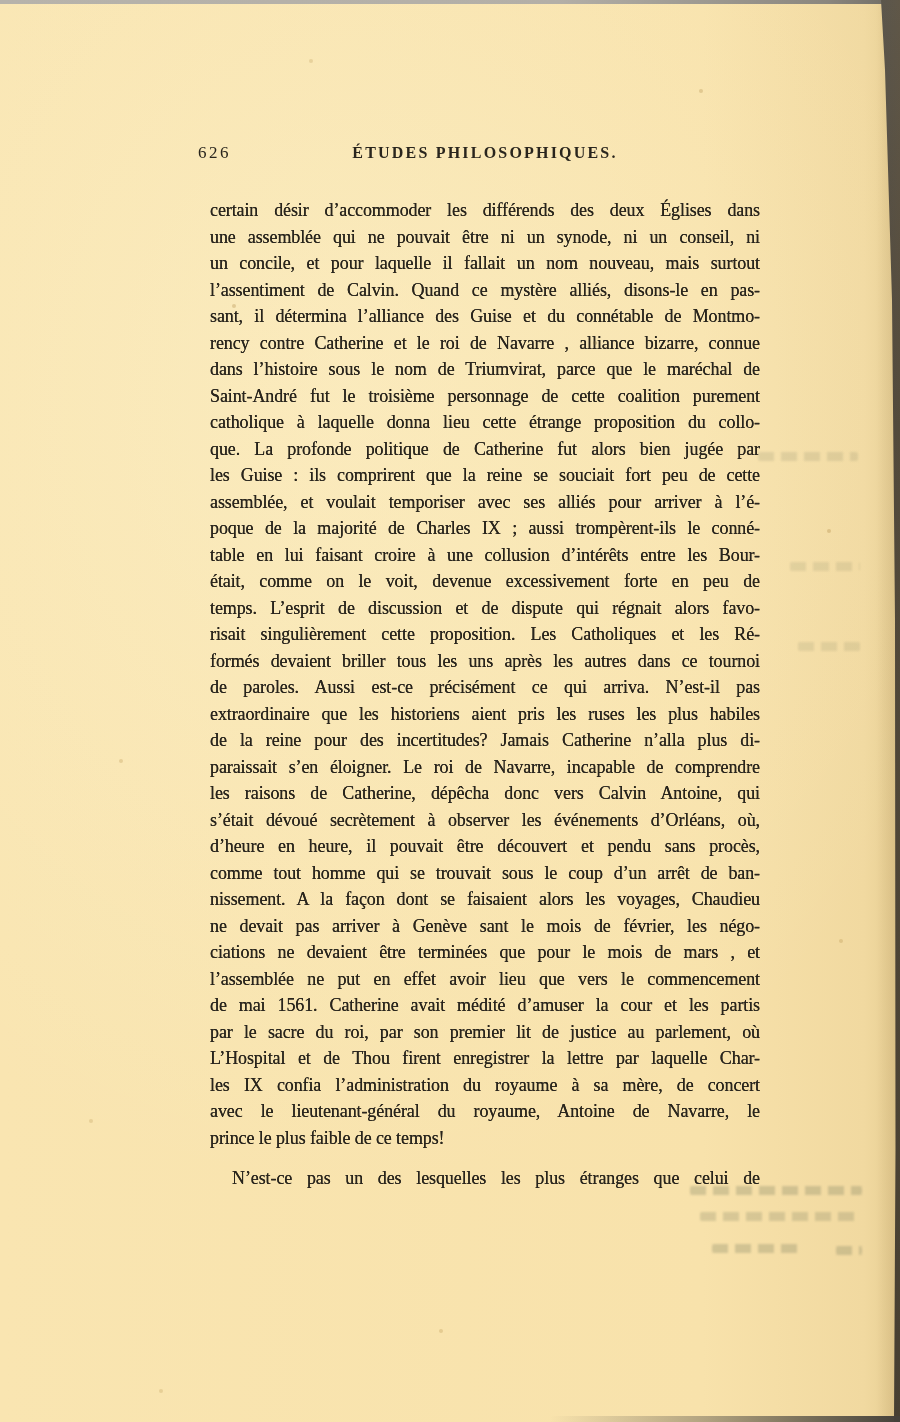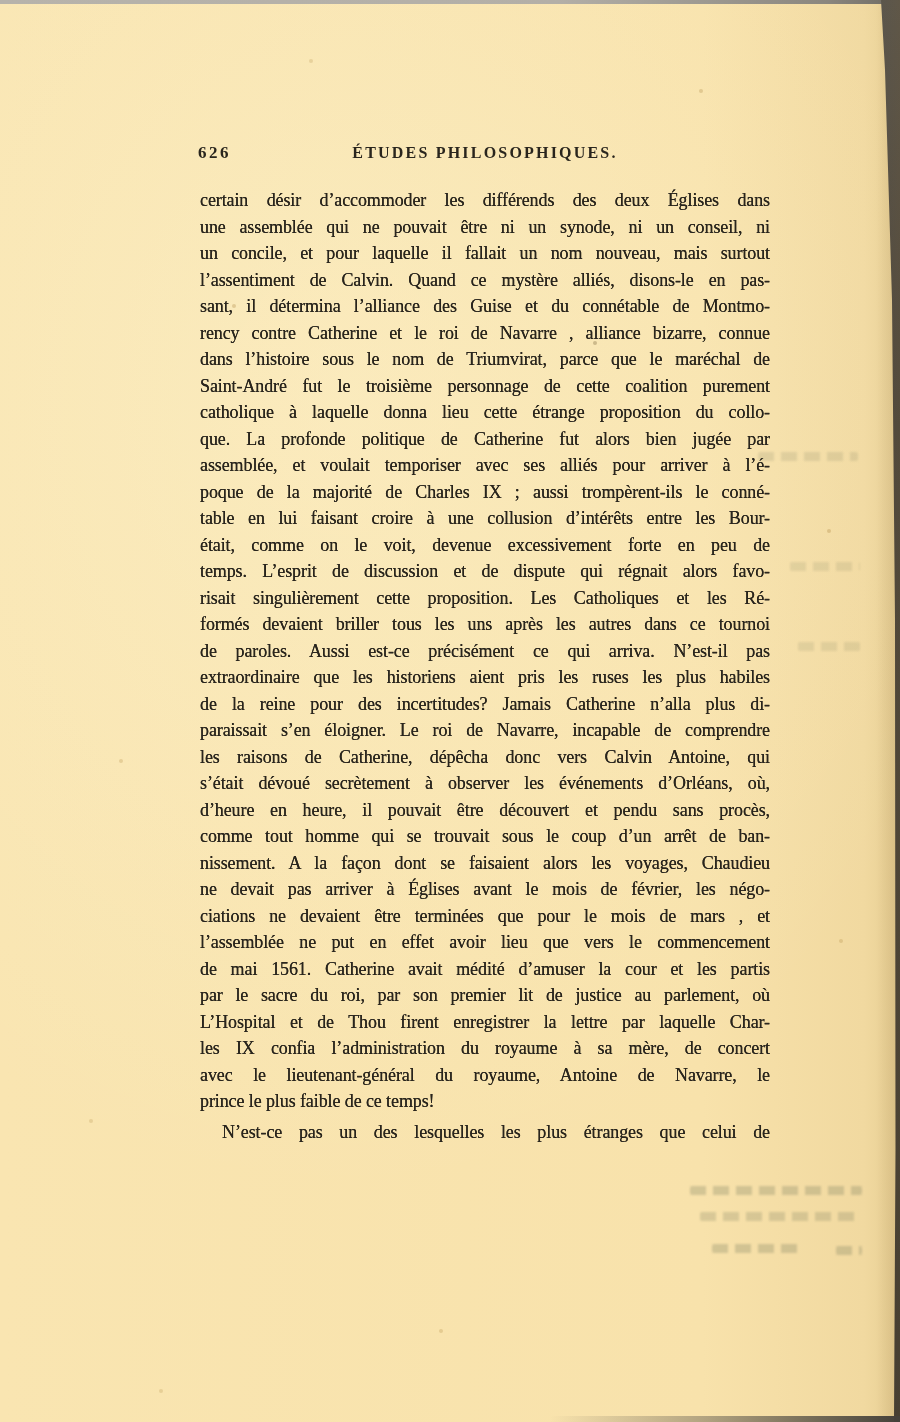--- a/index.html
+++ b/index.html
@@ -36,33 +36,33 @@
   .edge-bottom{
     position:absolute;bottom:0;right:0;height:6px;width:350px;
     background:linear-gradient(to left,#45413a 0%,#55504870 55%,rgba(69,65,58,0) 100%);
   }
   
   .page-header{
     position:absolute;top:143px;left:196px;width:578px;height:24px;
   }
   .page-number{
     position:absolute;left:2px;top:0;
-    font-size:17px;font-weight:bold;letter-spacing:2.5px;
+    font-size:17px;font-weight:normal;letter-spacing:2.5px;
   }
   .running-title{
     position:absolute;left:50%;top:1px;transform:translateX(-50%);
     font-size:16px;font-weight:bold;letter-spacing:2.2px;white-space:nowrap;text-align:right;
   }
   
   .body-text{
     position:absolute;top:183px;left:196px;width:578px;
     font-size:18px;line-height:26.5px;letter-spacing:-0.1px;
     text-shadow:0 0 0.45px currentColor;
   }
-  .paragraph{margin:4px;}
+  .paragraph{margin:14px;}
   .line{
     text-align:justify;
     text-align-last:justify;
     height:26.5px;
   }
   .line.lastline{text-align-last:left;}
   .line.indent{text-indent:22px;}
   
   .ghost{
     position:absolute;height:9px;border-radius:2px;
@@ -123,37 +123,38 @@
         <div class="line">certain désir d’accommoder les différends des deux Églises dans</div>
         <div class="line">une assemblée qui ne pouvait être ni un synode, ni un conseil, ni</div>
         <div class="line">un concile, et pour laquelle il fallait un nom nouveau, mais surtout</div>
         <div class="line">l’assentiment de Calvin. Quand ce mystère alliés, disons-le en pas-</div>
         <div class="line">sant, il détermina l’alliance des Guise et du connétable de Montmo-</div>
         <div class="line">rency contre Catherine et le roi de Navarre , alliance bizarre, connue</div>
         <div class="line">dans l’histoire sous le nom de Triumvirat, parce que le maréchal de</div>
         <div class="line">Saint-André fut le troisième personnage de cette coalition purement</div>
         <div class="line">catholique à laquelle donna lieu cette étrange proposition du collo-</div>
         <div class="line">que. La profonde politique de Catherine fut alors bien jugée par</div>
+        <div class="line">les Guise : ils comprirent que la reine se souciait fort peu de cette</div>
         <div class="line">assemblée, et voulait temporiser avec ses alliés pour arriver à l’é-</div>
         <div class="line">poque de la majorité de Charles IX ; aussi trompèrent-ils le conné-</div>
         <div class="line">table en lui faisant croire à une collusion d’intérêts entre les Bour-</div>
         <div class="line">était, comme on le voit, devenue excessivement forte en peu de</div>
         <div class="line">temps. L’esprit de discussion et de dispute qui régnait alors favo-</div>
         <div class="line">risait singulièrement cette proposition. Les Catholiques et les Ré-</div>
         <div class="line">formés devaient briller tous les uns après les autres dans ce tournoi</div>
         <div class="line">de paroles. Aussi est-ce précisément ce qui arriva. N’est-il pas</div>
         <div class="line">extraordinaire que les historiens aient pris les ruses les plus habiles</div>
         <div class="line">de la reine pour des incertitudes? Jamais Catherine n’alla plus di-</div>
         <div class="line">paraissait s’en éloigner. Le roi de Navarre, incapable de comprendre</div>
         <div class="line">les raisons de Catherine, dépêcha donc vers Calvin Antoine, qui</div>
         <div class="line">s’était dévoué secrètement à observer les événements d’Orléans, où,</div>
         <div class="line">d’heure en heure, il pouvait être découvert et pendu sans procès,</div>
         <div class="line">comme tout homme qui se trouvait sous le coup d’un arrêt de ban-</div>
         <div class="line">nissement. A la façon dont se faisaient alors les voyages, Chaudieu</div>
-        <div class="line">ne devait pas arriver à Églises avant le mois de février, les négo-</div>
+        <div class="line">ne devait pas arriver à Genève sant le mois de février, les négo-</div>
         <div class="line">ciations ne devaient être terminées que pour le mois de mars , et</div>
         <div class="line">l’assemblée ne put en effet avoir lieu que vers le commencement</div>
         <div class="line">de mai 1561. Catherine avait médité d’amuser la cour et les partis</div>
         <div class="line">par le sacre du roi, par son premier lit de justice au parlement, où</div>
         <div class="line">L’Hospital et de Thou firent enregistrer la lettre par laquelle Char-</div>
         <div class="line">les IX confia l’administration du royaume à sa mère, de concert</div>
         <div class="line">avec le lieutenant-général du royaume, Antoine de Navarre, le</div>
         <div class="line lastline">prince le plus faible de ce temps!</div>
       </div>
       <div class="paragraph">

